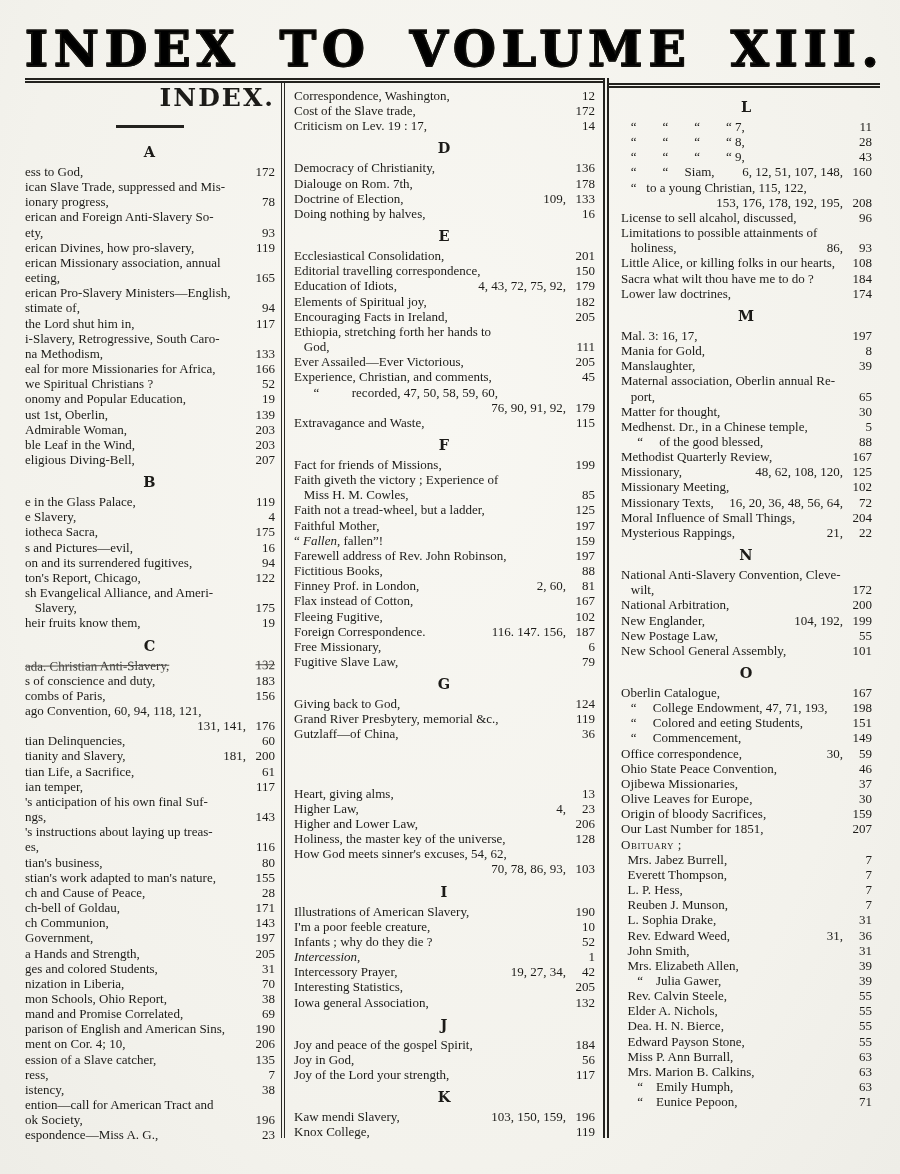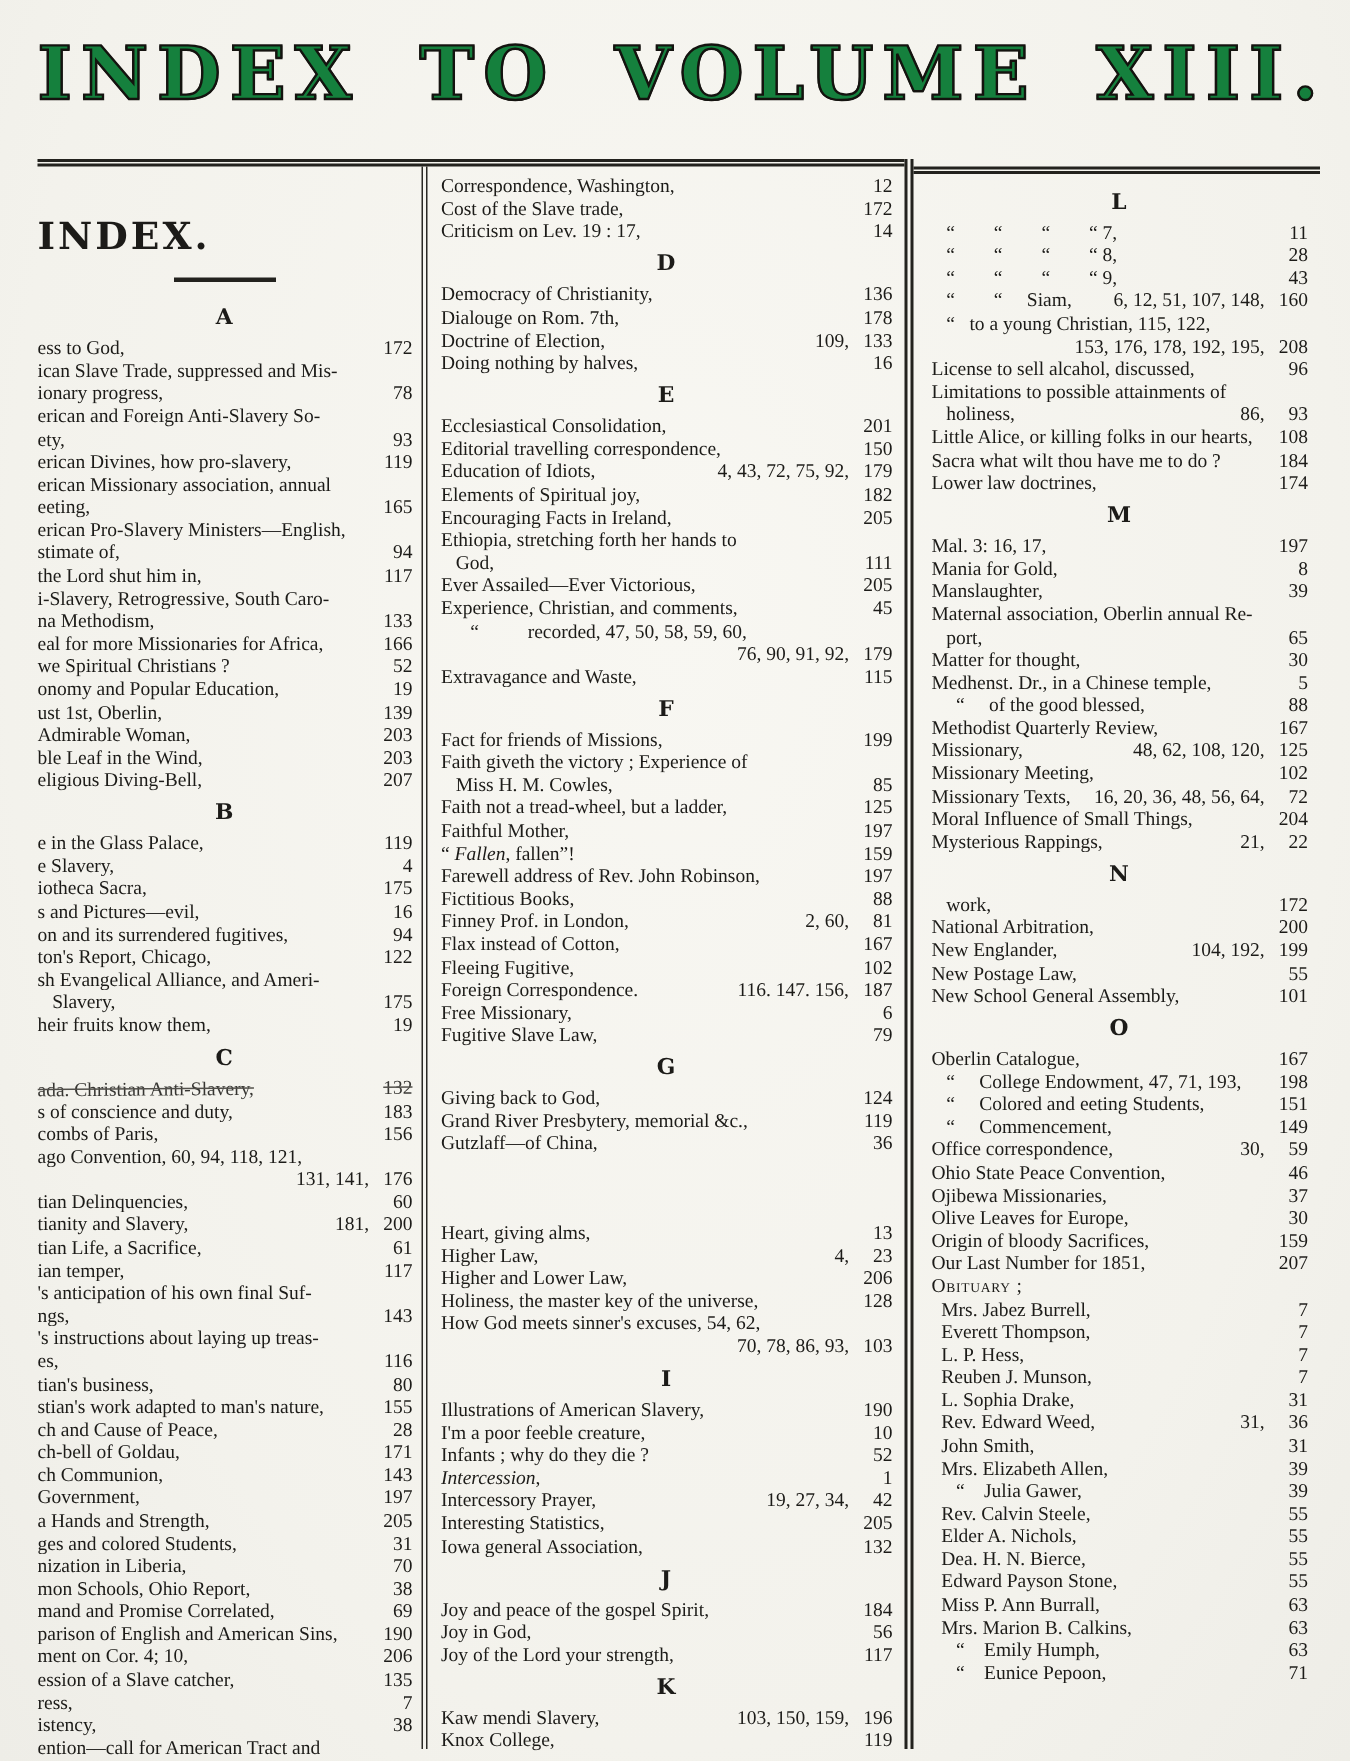--- a/index.html
+++ b/index.html
@@ -10,36 +10,36 @@
     font-family:"Liberation Serif","DejaVu Serif",serif;
   }
   .page{position:absolute;inset:0;padding:14px 20px 0 25px;box-sizing:border-box;}
   .title{
     text-align:center;
     font-family:"DejaVu Serif",serif;
     font-weight:bold;
     font-size:49px;
     letter-spacing:6px;
     word-spacing:16px;
-    margin:6px 0 28px 0;
-    color:#15803d;
+    margin:6px 0 0 0;
+    color:#000000;
     -webkit-text-stroke:1.6px #14130f;
     text-shadow:0.7px 0 #14130f,-0.7px 0 #14130f,0 0.5px #14130f;
     white-space:nowrap;
   }
   .cols{display:flex;align-items:stretch;height:1060px;}
   .colpair{display:flex;border-top:5px double #23221e;}
   .col{box-sizing:border-box;}
   .col-left{width:256px;padding:0 6px 0 0;}
   .col-mid{width:322px;border-left:4px double #2a2925;padding:5px 8px 0 9px;}
   .col-rightwrap{flex:1;display:flex;border-left:6px double #23221e;}
   .col-right{flex:1;border-top:5px double #23221e;margin-top:5px;padding:4px 8px 0 12px;box-sizing:border-box;}
   .index-head{
-    text-align:left;font-weight:bold;font-size:25px;letter-spacing:2px;
-    margin:32px 0 13px 0;font-family:"DejaVu Serif",serif;
+    text-align:right;font-weight:bold;font-size:25px;letter-spacing:2px;
+    margin:0 0 13px 0;font-family:"DejaVu Serif",serif;
   }
   .index-rule{width:68px;border-top:3px solid #23221e;margin:0 auto 16px auto;}
   .sec{
     text-align:center;font-weight:bold;font-size:14.5px;
     font-family:"DejaVu Serif",serif;letter-spacing:1px;
     margin:7px 0 4px 0;line-height:16px;
   }
   .row{
     display:flex;align-items:baseline;
     font-size:13px;line-height:15.15px;white-space:pre;
@@ -215,21 +215,22 @@
           <div class="row"><span class="rt">Matter for thought,</span><span class="rp">30</span></div>
           <div class="row"><span class="rt">Medhenst. Dr., in a Chinese temple,</span><span class="rp">5</span></div>
           <div class="row"><span class="rt">     “     of the good blessed,</span><span class="rp">88</span></div>
           <div class="row"><span class="rt">Methodist Quarterly Review,</span><span class="rp">167</span></div>
           <div class="row"><span class="rt">Missionary,</span><span class="rm">48, 62, 108, 120,</span><span class="rp">125</span></div>
           <div class="row"><span class="rt">Missionary Meeting,</span><span class="rp">102</span></div>
           <div class="row"><span class="rt">Missionary Texts,</span><span class="rm">16, 20, 36, 48, 56, 64,</span><span class="rp">72</span></div>
           <div class="row"><span class="rt">Moral Influence of Small Things,</span><span class="rp">204</span></div>
           <div class="row"><span class="rt">Mysterious Rappings,</span><span class="rm">21,</span><span class="rp">22</span></div>
           <div class="sec">N</div>
-          <div class="row"><span class="rt">   work,</span><span class="rp">172</span></div>
+          <div class="row"><span class="rt">National Anti-Slavery Convention, Cleve-</span></div>
+          <div class="row"><span class="rt">   wilt,</span><span class="rp">172</span></div>
           <div class="row"><span class="rt">National Arbitration,</span><span class="rp">200</span></div>
           <div class="row"><span class="rt">New Englander,</span><span class="rm">104, 192,</span><span class="rp">199</span></div>
           <div class="row"><span class="rt">New Postage Law,</span><span class="rp">55</span></div>
           <div class="row"><span class="rt">New School General Assembly,</span><span class="rp">101</span></div>
           <div class="sec">O</div>
           <div class="row"><span class="rt">Oberlin Catalogue,</span><span class="rp">167</span></div>
           <div class="row"><span class="rt">   “     College Endowment, 47, 71, 193,</span><span class="rp">198</span></div>
           <div class="row"><span class="rt">   “     Colored and eeting Students,</span><span class="rp">151</span></div>
           <div class="row"><span class="rt">   “     Commencement,</span><span class="rp">149</span></div>
           <div class="row"><span class="rt">Office correspondence,</span><span class="rm">30,</span><span class="rp">59</span></div>

